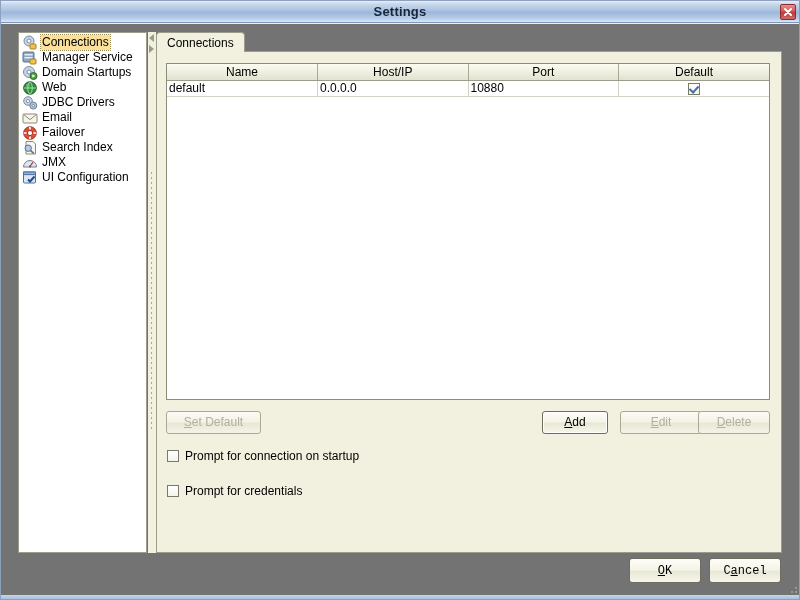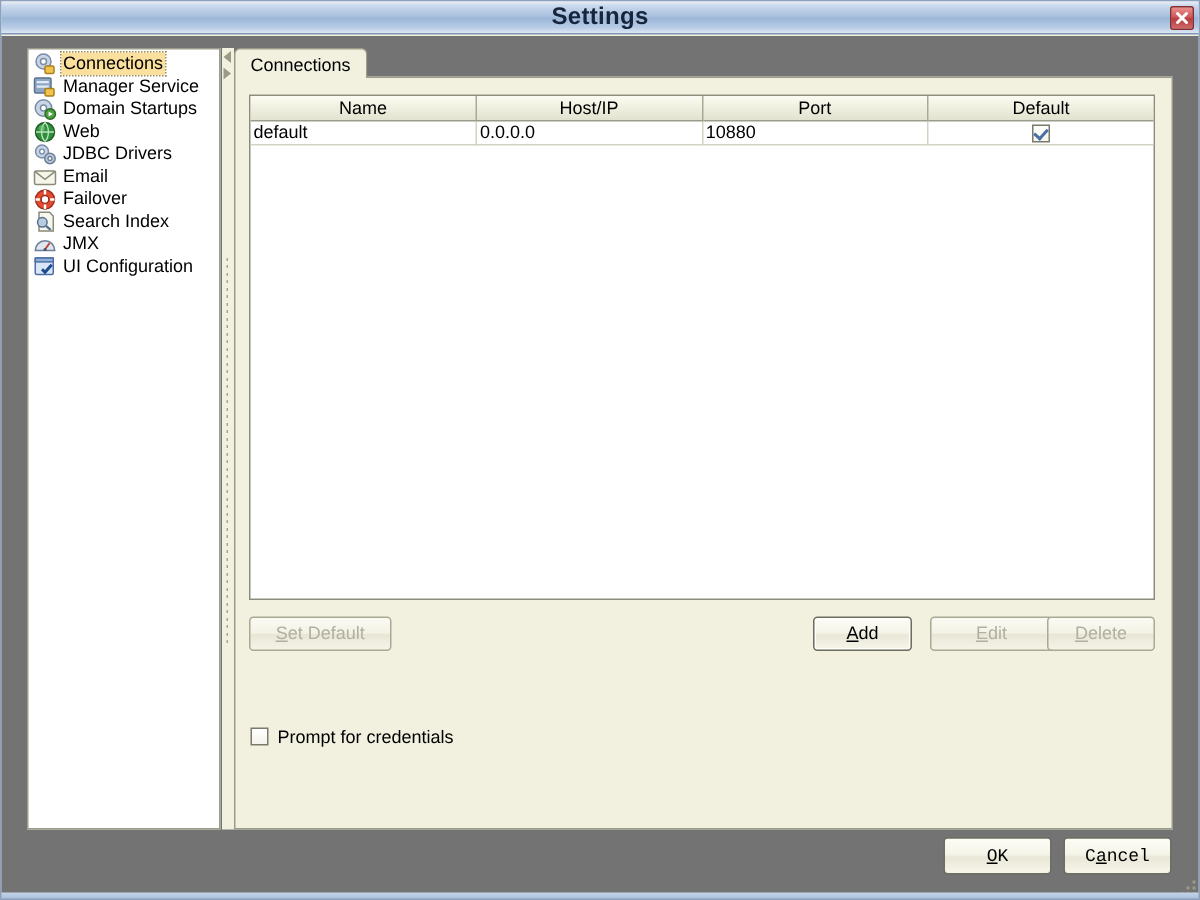--- a/index.html
+++ b/index.html
@@ -34,21 +34,21 @@
     box-sizing: border-box;
     background: linear-gradient(to bottom,
         #e9eef6 0%, #c9d8ec 14%, #a8c0de 48%,
         #9cb6d8 52%, #b6cbe6 82%, #dce7f4 100%);
     border-bottom: 1px solid #7f96b8;
     display: flex;
     align-items: center;
     justify-content: center;
   }
   .titlebar .title-text {
-    font-size: 16px;
+    font-size: 13px;
     font-weight: bold;
     color: #16253c;
     letter-spacing: 0.2px;
   }
   .close-btn {
     position: absolute;
     right: 3px;
     top: 3px;
     width: 16px;
     height: 16px;
@@ -511,20 +511,24 @@
         </button>
 
         <button class="btn" style="left:463px; top:359px; width:82px;">
           <u>E</u><span>dit</span>
         </button>
 
         <button class="btn" style="left:541px; top:359px; width:72px;">
           <u>D</u><span>elete</span>
         </button>
 
+        <div class="optrow" style="left:10px; top:397px;">
+          <span class="cb"></span>
+          <span>Prompt for connection on startup</span>
+        </div>
 
         <div class="optrow" style="left:10px; top:432px;">
           <span class="cb"></span>
           <span>Prompt for credentials</span>
         </div>
 
       </div>
     </div>
 
     <button class="footer-btn" style="left:628px; top:534px;">

